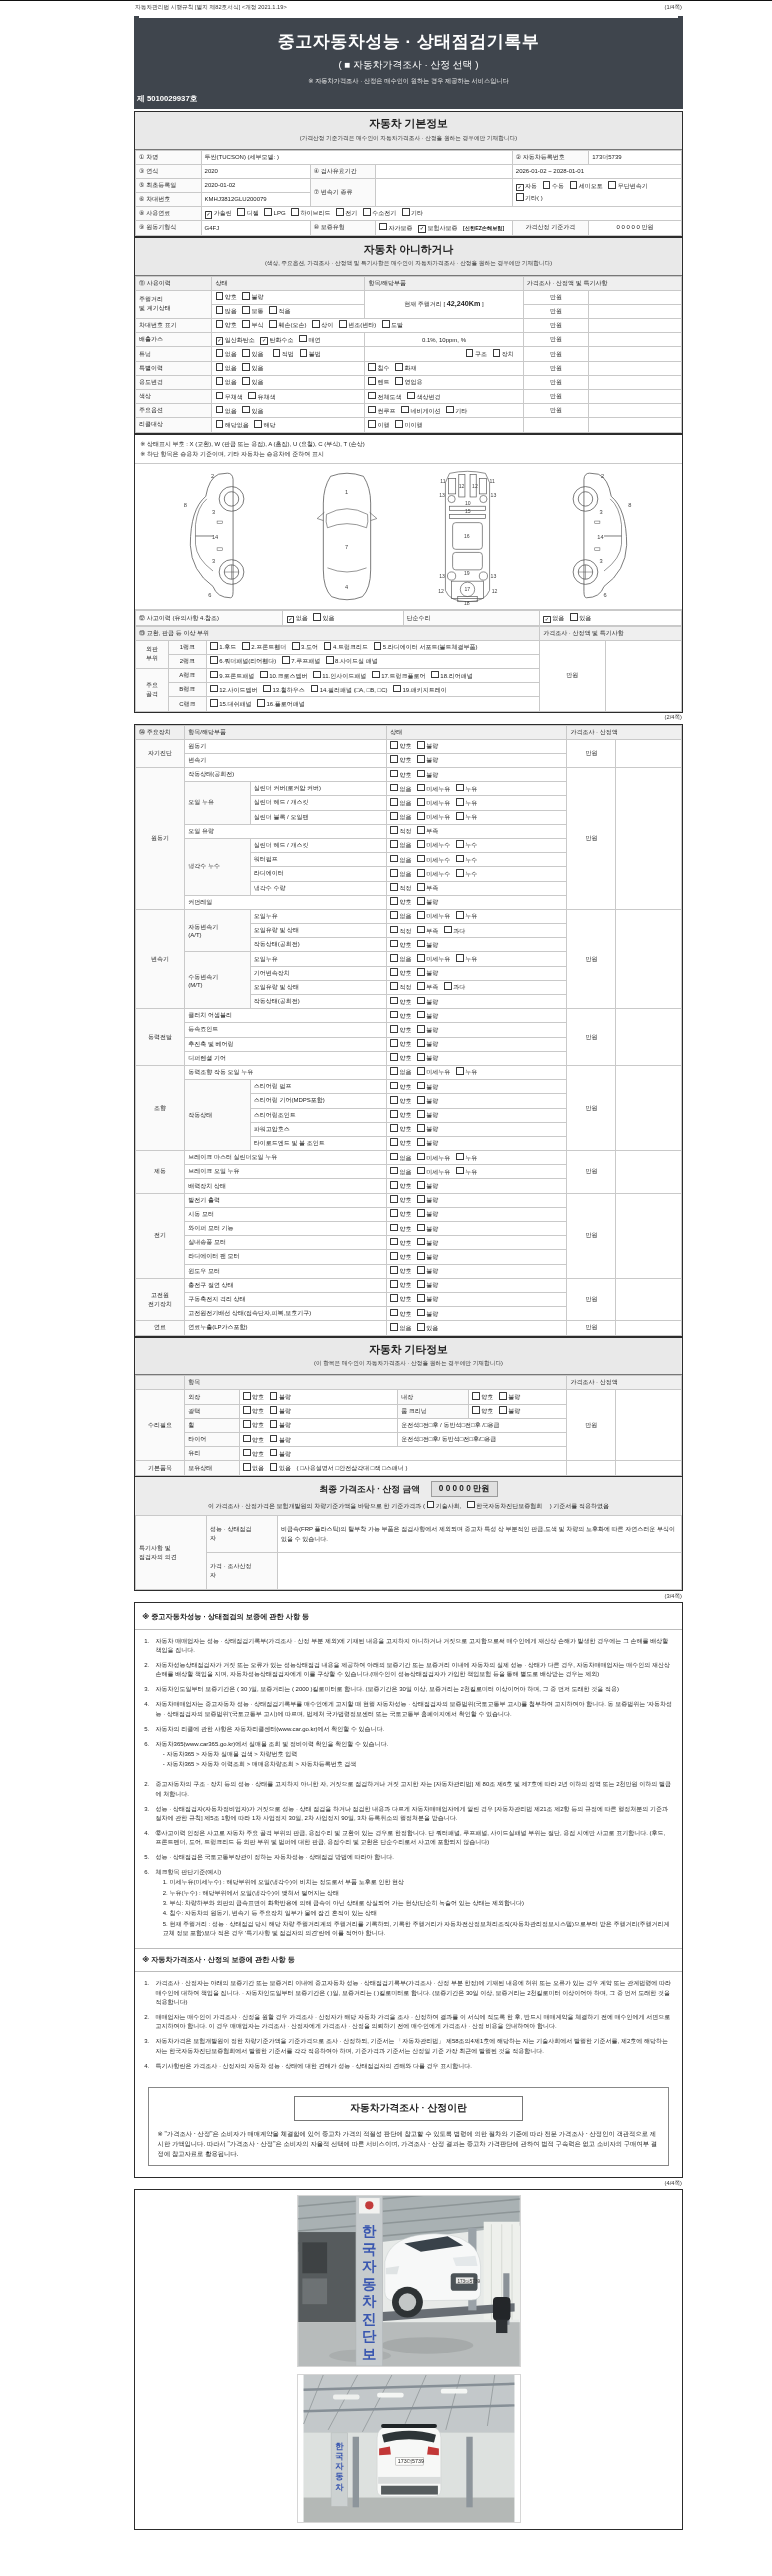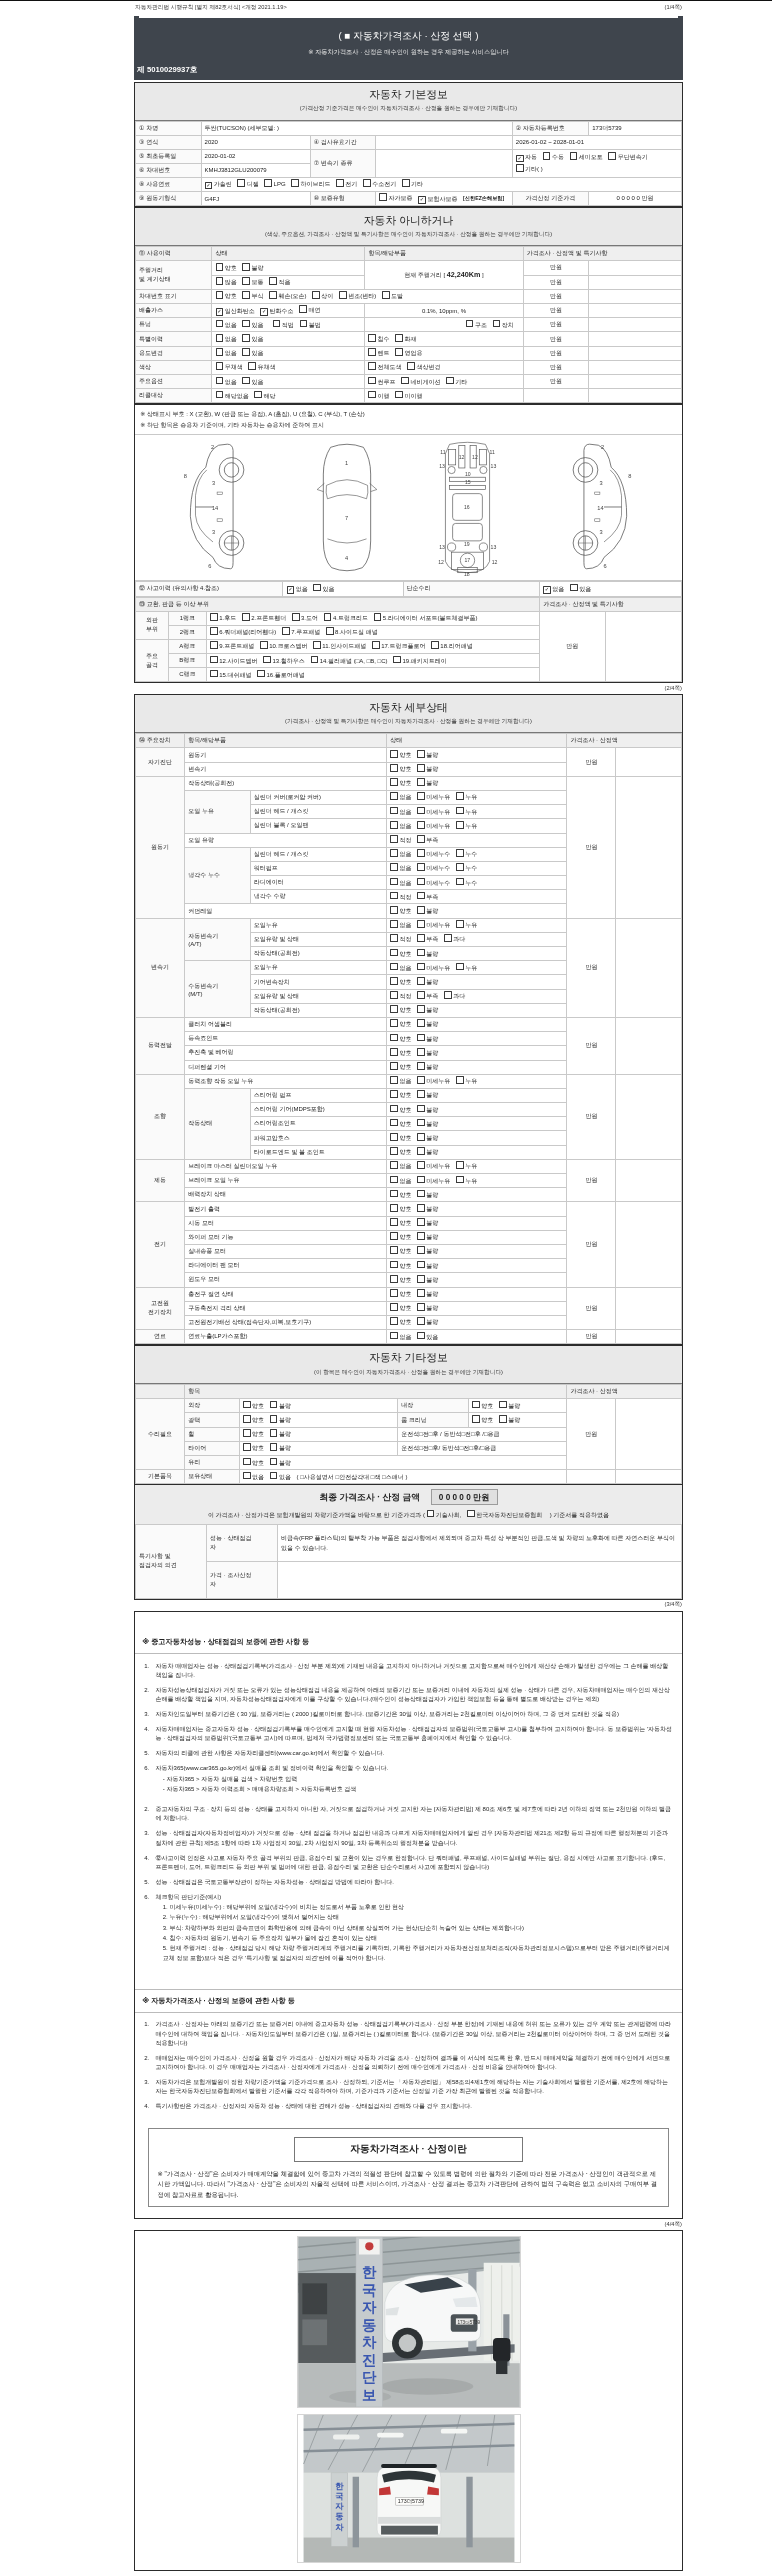--- a/index.html
+++ b/index.html
@@ -13,21 +13,21 @@
   
   .titlebox{background:#3f454d;color:#fff;padding:0 0 3.1px 0;}
   .titlebox .gapline{height:2.1px;background:#ffffff;margin:3.1px 5.2px 11.3px 5.2px;}
   .t-main{text-align:center;font-size:17px;font-weight:bold;letter-spacing:0.5px;}
   .t-select{text-align:center;font-size:9.8px;margin-top:6.2px;}
   .t-note{text-align:center;font-size:6.2px;margin-top:5.2px;color:#e8e8e8;}
   .t-docno{font-size:7.7px;font-weight:bold;padding:8.2px 3.1px 2.1px 3.1px;}
   
   .panel{border:1px solid #2c2c2c;border-top-width:1.5px;background:#fff;}
   .sec-head{background:#e9e9e9;border-bottom:0.5px solid #777;text-align:center;padding:5.2px 3.1px 6.2px 3.1px;}
-  .sec-title{font-size:10.8px;font-weight:normal;}
+  .sec-title{font-size:10.8px;font-weight:bold;}
   .sec-sub{font-size:5.7px;margin-top:3.6px;color:#333;}
   table{width:100%;border-collapse:collapse;font-size:6px;table-layout:fixed;}
   td,th{border:0.5px solid #c9c9c9;padding:1.5px 3.1px;vertical-align:middle;text-align:left;font-weight:normal;}
   th{background:#efefef;}
   .lab{background:#fafafa;}
   .ctr{text-align:center;}
   tr{height:14px;}
   
   .cb{display:inline-block;width:5.7px;height:5.7px;border:0.8px solid #3a3a3a;border-radius:0.5px;
       margin-right:1.5px;vertical-align:-0.5px;font-size:5.2px;line-height:5.2px;text-align:center;
@@ -39,21 +39,21 @@
   .acc-notes{font-size:6px;padding:4.1px 5.2px;border-bottom:0.5px solid #c9c9c9;line-height:1.7;}
   .diagrams{display:flex;justify-content:space-around;align-items:center;padding:3.1px 4.1px;border-bottom:0.5px solid #c9c9c9;}
   
   .finalband{background:#ececec;border-top:1px solid #2c2c2c;padding:4.1px 5.2px;text-align:center;}
   .finalband .row1{font-size:8.8px;font-weight:bold;}
   .finalband .pricebox{display:inline-block;background:#e0e0e0;border:0.5px solid #9c9c9c;
        padding:1.5px 7.2px;font-size:8.2px;margin-left:8.2px;font-weight:bold;}
   .finalband .row2{font-size:6px;margin-top:4.1px;font-weight:normal;}
   
   .notice-body{padding:3.1px 0;}
-  .n-subhead{font-size:7.2px;font-weight:bold;padding:6.2px 7.2px;border-bottom:0.5px solid #bbb;margin-top:16px;}
+  .n-subhead{font-size:7.2px;font-weight:bold;padding:6.2px 7.2px;border-bottom:0.5px solid #bbb;}
   .n-list{padding:7.2px 9.3px 3.1px 9.3px;}
   .nitem{display:flex;font-size:6px;line-height:1.55;margin-bottom:5.7px;}
   .nnum{width:11.3px;flex:none;}
   .ntext{flex:1;}
   .nsub{font-size:6px;line-height:1.55;margin:1px 0 1px 7.2px;}
   .innerbox{border:0.5px solid #888;margin:7.2px 13.4px 8.2px 13.4px;padding:7.2px 8.2px 6.2px 8.2px;}
   .innerbox .ib-title{border:0.5px solid #777;width:222px;margin:1px auto 7.2px auto;text-align:center;
        font-size:9.8px;font-weight:bold;padding:5.2px 2.1px;}
   .innerbox .ib-text{font-size:6.3px;line-height:1.6;}
   
@@ -66,20 +66,21 @@
 
 <div class="sheet">
 
   <div class="topnote">
     <span>자동차관리법 시행규칙 [별지 제82호서식] &lt;개정 2021.1.19&gt;</span>
     <span>(1/4쪽)</span>
   </div>
 
   <div class="titlebox">
     <div class="gapline"></div>
+    <div class="t-main">중고자동차성능 · 상태점검기록부</div>
     <div class="t-select">( ■ 자동차가격조사 · 산정 선택 )</div>
     <div class="t-note">※ 자동차가격조사 · 산정은 매수인이 원하는 경우 제공하는 서비스입니다</div>
     <div class="t-docno">제 5010029937호</div>
   </div>
 
   <div class="panel" style="margin-top:1.5px;">
     <div class="sec-head">
       <div class="sec-title">자동차 기본정보</div>
       <div class="sec-sub">(가격산정 기준가격은 매수인이 자동차가격조사 · 산정을 원하는 경우에만 기재합니다)</div>
     </div>
@@ -392,24 +393,20 @@
       <tr>
         <td class="lab ctr">C랭크</td>
         <td><span class="opt"><span class="cb"></span><span class="ol">15.대쉬패널</span></span><span class="opt"><span class="cb"></span><span class="ol">16.플로어패널</span></span></td>
       </tr>
     </tbody>
       </table>
   </div>
   <div class="pagemark">(2/4쪽)</div>
 
   <div class="panel">
-    <div class="sec-head">
-      <div class="sec-title">자동차 세부상태</div>
-      <div class="sec-sub">(가격조사 · 산정액 및 특기사항은 매수인이 자동차가격조사 · 산정을 원하는 경우에만 기재합니다)</div>
-    </div>
     <table>
       <colgroup>
           <col style="width:9%">
           <col style="width:12%">
           <col style="width:25%">
           <col style="width:33%">
           <col style="width:9%">
           <col style="width:12%">
         </colgroup>
       <thead>

